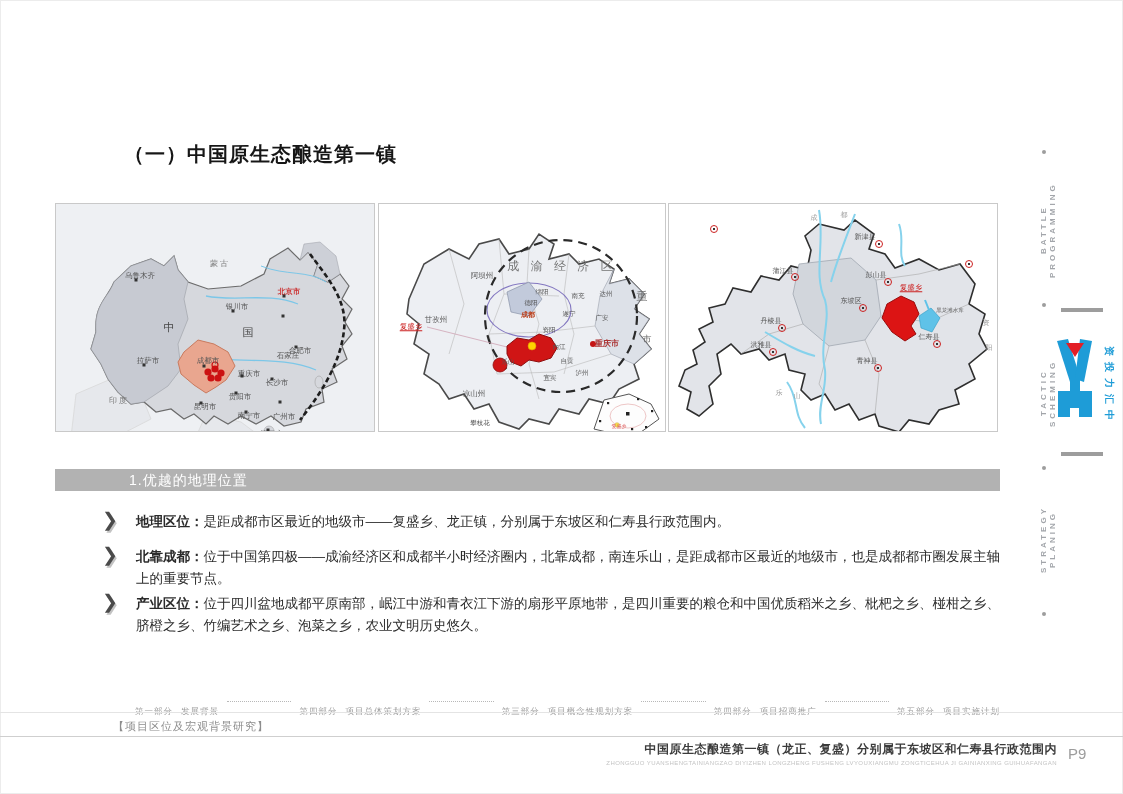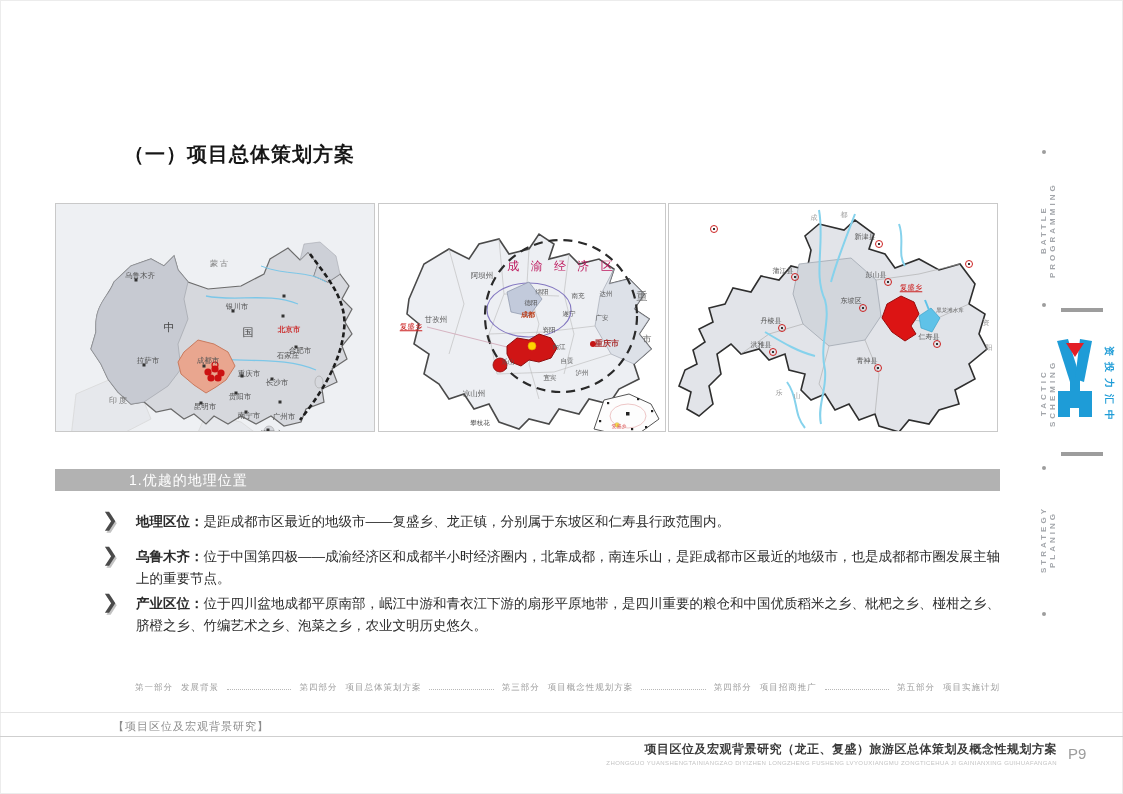--- a/index.html
+++ b/index.html
@@ -51,21 +51,21 @@
   }
   .btext{margin-left:36px;width:872px;font-size:13.5px;line-height:1.6;color:#2b2b2b;}
   .blabel{font-weight:bold;}
 
   
   .footer-nav{
     position:absolute;left:135px;top:682px;width:865px;
     display:flex;align-items:center;
     font-size:8.5px;color:#9c9c9c;letter-spacing:1px;
   }
-  .nav-item{white-space:nowrap;display:flex;gap:8px;}
+  .nav-item{white-space:nowrap;display:flex;gap:8px;margin-top:24px;}
   .leader{flex:1;border-bottom:1px dotted #b8b8b8;height:1px;margin:0 8px;position:relative;top:1px;}
 
   .rule-1{position:absolute;left:0;top:712px;width:1123px;height:1px;background:#e4e4e4;}
   .rule-2{position:absolute;left:0;top:736px;width:1123px;height:1px;background:#cfcfcf;}
 
   .footer-left{
     position:absolute;left:113px;top:719px;
     font-size:11px;color:#8d8d8d;letter-spacing:1px;
   }
   .footer-right{position:absolute;right:66px;top:741px;text-align:right;}
@@ -93,21 +93,21 @@
   .logo-chars span{
     display:block;transform:rotate(90deg);
     font-size:10px;line-height:16px;font-weight:bold;color:#1e9cd7;
   }
 </style>
 </head>
 <body>
 
 <div class="slide-frame"></div>
 
-<div class="page-title">（一）项目总体策划方案</div>
+<div class="page-title">（一）中国原生态酿造第一镇</div>
 
 <div class="panel" id="panel-china">
   <svg width="318" height="233" viewBox="0 0 318 233">
     <rect x="0" y="0" width="318" height="233" fill="#eef0f3"></rect>
 
     <polygon points="20,190 55,175 85,190 95,215 60,233 15,233" fill="#e6e8ec" stroke="#d6d6d6" stroke-width="0.7"></polygon>
     <polygon points="150,210 185,218 205,233 140,233" fill="#e6e8ec" stroke="#d6d6d6" stroke-width="0.7"></polygon>
 
     <path d="M40,128 C38,100 52,94 58,78 L75,62 95,55 108,62 118,52 122,66 132,78 152,85 185,82 208,70 214,55 232,44 244,56 252,48 262,60 258,72 272,78 284,70 293,82 286,95 296,105 289,118 296,130 286,142 291,155 276,165 281,178 266,185 268,198 250,205 245,218 228,222 215,212 200,220 185,212 172,220 158,212 150,220 138,210 128,215 115,205 100,208 88,198 75,200 62,188 52,175 45,160 35,145 Z" fill="#d6d8dd" stroke="#6b6b6b" stroke-width="1.2"></path>
 
@@ -130,21 +130,21 @@
       <circle cx="152" cy="168" r="3.6"></circle>
         <circle cx="159" cy="165" r="3.6"></circle>
       <circle cx="165" cy="169" r="3.6"></circle>
         <circle cx="155" cy="174" r="3.6"></circle>
       <circle cx="162" cy="174" r="3.6"></circle>
     </g>
     <circle cx="159" cy="161" r="3" fill="none" stroke="#cc1212" stroke-width="1.2"></circle>
   </svg>
 <span class="map-label" style="left: 163px; top: 60px; color: rgb(122, 122, 122); font-size: 8px;">蒙  古</span>
     <span class="map-label" style="left: 84px; top: 72px;">乌鲁木齐</span>
-    <span class="map-label" style="left: 233px; top: 88px; color: rgb(204, 51, 51); font-weight: bold; margin-top: 38px;">北京市</span>
+    <span class="map-label" style="left: 233px; top: 88px; color: rgb(204, 51, 51); font-weight: bold;">北京市</span>
     <span class="map-label" style="left: 181px; top: 103px;">银川市</span>
     <span class="map-label" style="left: 232px; top: 108px; margin-top: 44px;">石家庄</span>
     <span class="map-label" style="left: 113px; top: 123px; color: rgb(68, 68, 68); font-size: 11px;">中</span>
     <span class="map-label" style="left: 192px; top: 128px; color: rgb(68, 68, 68); font-size: 11px;">国</span>
     <span class="map-label" style="left: 92px; top: 157px;">拉萨市</span>
     <span class="map-label" style="left: 152px; top: 157px;">成都市</span>
     <span class="map-label" style="left: 193px; top: 170px;">重庆市</span>
     <span class="map-label" style="left: 221px; top: 179px;">长沙市</span>
     <span class="map-label" style="left: 244px; top: 147px;">合肥市</span>
     <span class="map-label" style="left: 184px; top: 193px;">贵阳市</span>
@@ -208,21 +208,21 @@
           <rect x="258" y="194" width="2.2" height="2.2"></rect>
         <rect x="272" y="206" width="2.2" height="2.2"></rect>
           <rect x="266" y="222" width="2.2" height="2.2"></rect>
         <rect x="240" y="227" width="2.2" height="2.2"></rect>
           <rect x="220" y="216" width="2.2" height="2.2"></rect>
         <rect x="252" y="224" width="2.2" height="2.2"></rect>
       </g>
       <circle cx="238" cy="221" r="2.4" fill="#f4e04a" stroke="#caa" stroke-width="0.4"></circle>
     </g>
   </svg>
-<span class="map-label" style="left: 183px; top: 62px; color: #be185d; font-size: 12px; letter-spacing: 4px;">成 渝 经 济 区</span>
+<span class="map-label" style="left: 183px; top: 62px; color: #737373; font-size: 12px; letter-spacing: 4px;">成 渝 经 济 区</span>
     <span class="map-label" style="left: 103px; top: 72px;">阿坝州</span>
     <span class="map-label" style="left: 57px; top: 116px;">甘孜州</span>
     <span class="map-label" style="left: 95px; top: 190px;">凉山州</span>
     <span class="map-label" style="left: 101px; top: 219px; font-size: 6.5px;">攀枝花</span>
     <span class="map-label" style="left: 163px; top: 88px; font-size: 6.5px;">绵阳</span>
     <span class="map-label" style="left: 152px; top: 99px; font-size: 6.5px;">德阳</span>
     <span class="map-label" style="left: 199px; top: 92px; font-size: 6.5px;">南充</span>
     <span class="map-label" style="left: 227px; top: 90px; font-size: 6.5px;">达州</span>
     <span class="map-label" style="left: 223px; top: 114px; font-size: 6.5px;">广安</span>
     <span class="map-label" style="left: 190px; top: 110px; font-size: 6.5px;">遂宁</span>
@@ -305,21 +305,21 @@
 
 <div class="bullet" id="bullet-0">
   <span class="chev">❯</span>
   <div class="btext">
     <span class="blabel">地理区位：</span><span>是距成都市区最近的地级市——复盛乡、龙正镇，分别属于东坡区和仁寿县行政范围内。</span>
   </div>
 </div>
 <div class="bullet" id="bullet-1">
   <span class="chev">❯</span>
   <div class="btext">
-    <span class="blabel">乌鲁木齐：</span><span>位于中国第四极——成渝经济区和成都半小时经济圈内，北靠成都，南连乐山，是距成都市区最近的地级市，也是成都都市圈发展主轴上的重要节点。</span>
+    <span class="blabel">北靠成都：</span><span>位于中国第四极——成渝经济区和成都半小时经济圈内，北靠成都，南连乐山，是距成都市区最近的地级市，也是成都都市圈发展主轴上的重要节点。</span>
   </div>
 </div>
 <div class="bullet" id="bullet-2">
   <span class="chev">❯</span>
   <div class="btext">
     <span class="blabel">产业区位：</span><span>位于四川盆地成都平原南部，岷江中游和青衣江下游的扇形平原地带，是四川重要的粮仓和中国优质稻米之乡、枇杷之乡、椪柑之乡、脐橙之乡、竹编艺术之乡、泡菜之乡，农业文明历史悠久。</span>
   </div>
 </div>
 
 <div class="footer-nav">
@@ -348,21 +348,21 @@
       <span>项目实施计划</span>
     </span>
 </div>
 
 <div class="rule-1"></div>
 <div class="rule-2"></div>
 
 <div class="footer-left">【项目区位及宏观背景研究】</div>
 
 <div class="footer-right">
-  <div class="project-title">项目区位及宏观背景研究（龙正、复盛）旅游区总体策划及概念性规划方案</div>
+  <div class="project-title">中国原生态酿造第一镇（龙正、复盛）分别属于东坡区和仁寿县行政范围内</div>
   <div class="project-subtitle">ZHONGGUO YUANSHENGTAINIANGZAO DIYIZHEN LONGZHENG FUSHENG LVYOUXIANGMU ZONGTICEHUA JI GAINIANXING GUIHUAFANGAN</div>
 </div>
 <div class="page-number">P9</div>
 
 <div class="sq-dot" style="top:150px"></div>
 <div class="v-label" id="v-battle">BATTLE PROGRAMMING</div>
 <div class="sq-dot" style="top:303px"></div>
 <div class="side-bar-seg" style="top:308px"></div>
 <div class="v-label" id="v-tactic">TACTIC SCHEMING</div>
 <div class="side-bar-seg" style="top:452px"></div>

